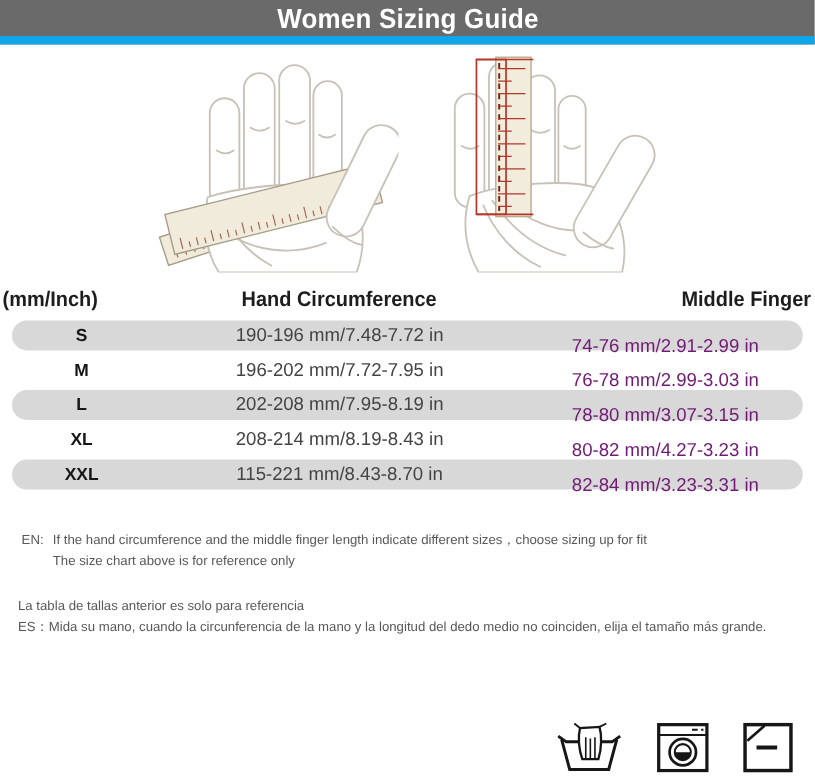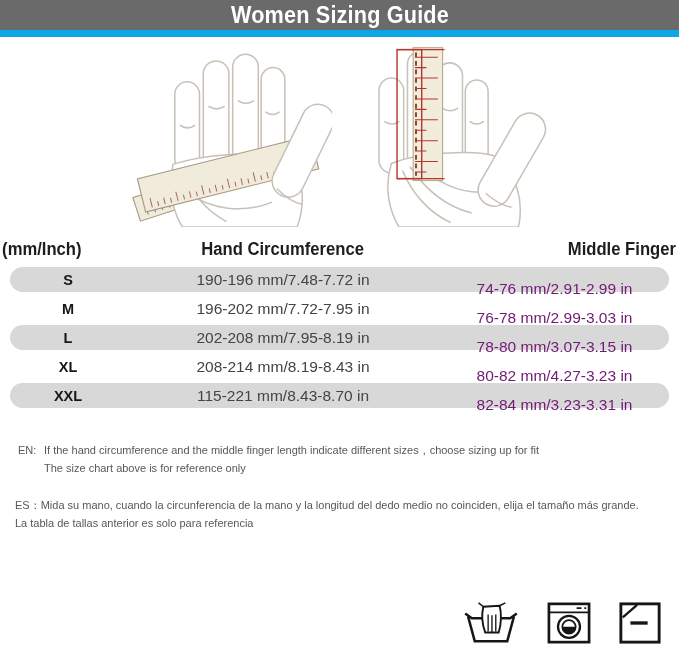--- a/index.html
+++ b/index.html
@@ -146,22 +146,22 @@
       </div>
     </div>
   </div>
 
   <div class="note-en">
     <span class="lbl">EN:</span>
     <span class="l1">If the hand circumference and the middle finger length indicate different sizes，choose sizing up for fit</span>
     <span class="l2">The size chart above is for reference only</span>
   </div>
   <div class="note-es">
+    <div>La tabla de tallas anterior es solo para referencia</div>
     <div>ES：Mida su mano, cuando la circunferencia de la mano y la longitud del dedo medio no coinciden, elija el tamaño más grande.</div>
-    <div>La tabla de tallas anterior es solo para referencia</div>
   </div>
 
   <div class="care-icons">
     <svg width="58" height="44" viewBox="0 0 60 46">
       <path d="M3,13 L10,18 L50,18 L57,13" fill="none" stroke="#161616" stroke-width="2.6"></path>
       <path d="M6,16 L13,42 L47,42 L54,16" fill="none" stroke="#161616" stroke-width="2.6" stroke-linejoin="miter"></path>
       <path d="M22,6 C20,14 21,25 24,33 L38,33 C41,24 41,12 39,5 Z" fill="#ffffff" stroke="#161616" stroke-width="2"></path>
       <path d="M27,14 V32 M31,15 V33 M35,14 V32" stroke="#161616" stroke-width="1.4" fill="none"></path>
       <path d="M22,6 L17,2 M39,5 L45,2" stroke="#161616" stroke-width="1.6" fill="none"></path>
     </svg>

